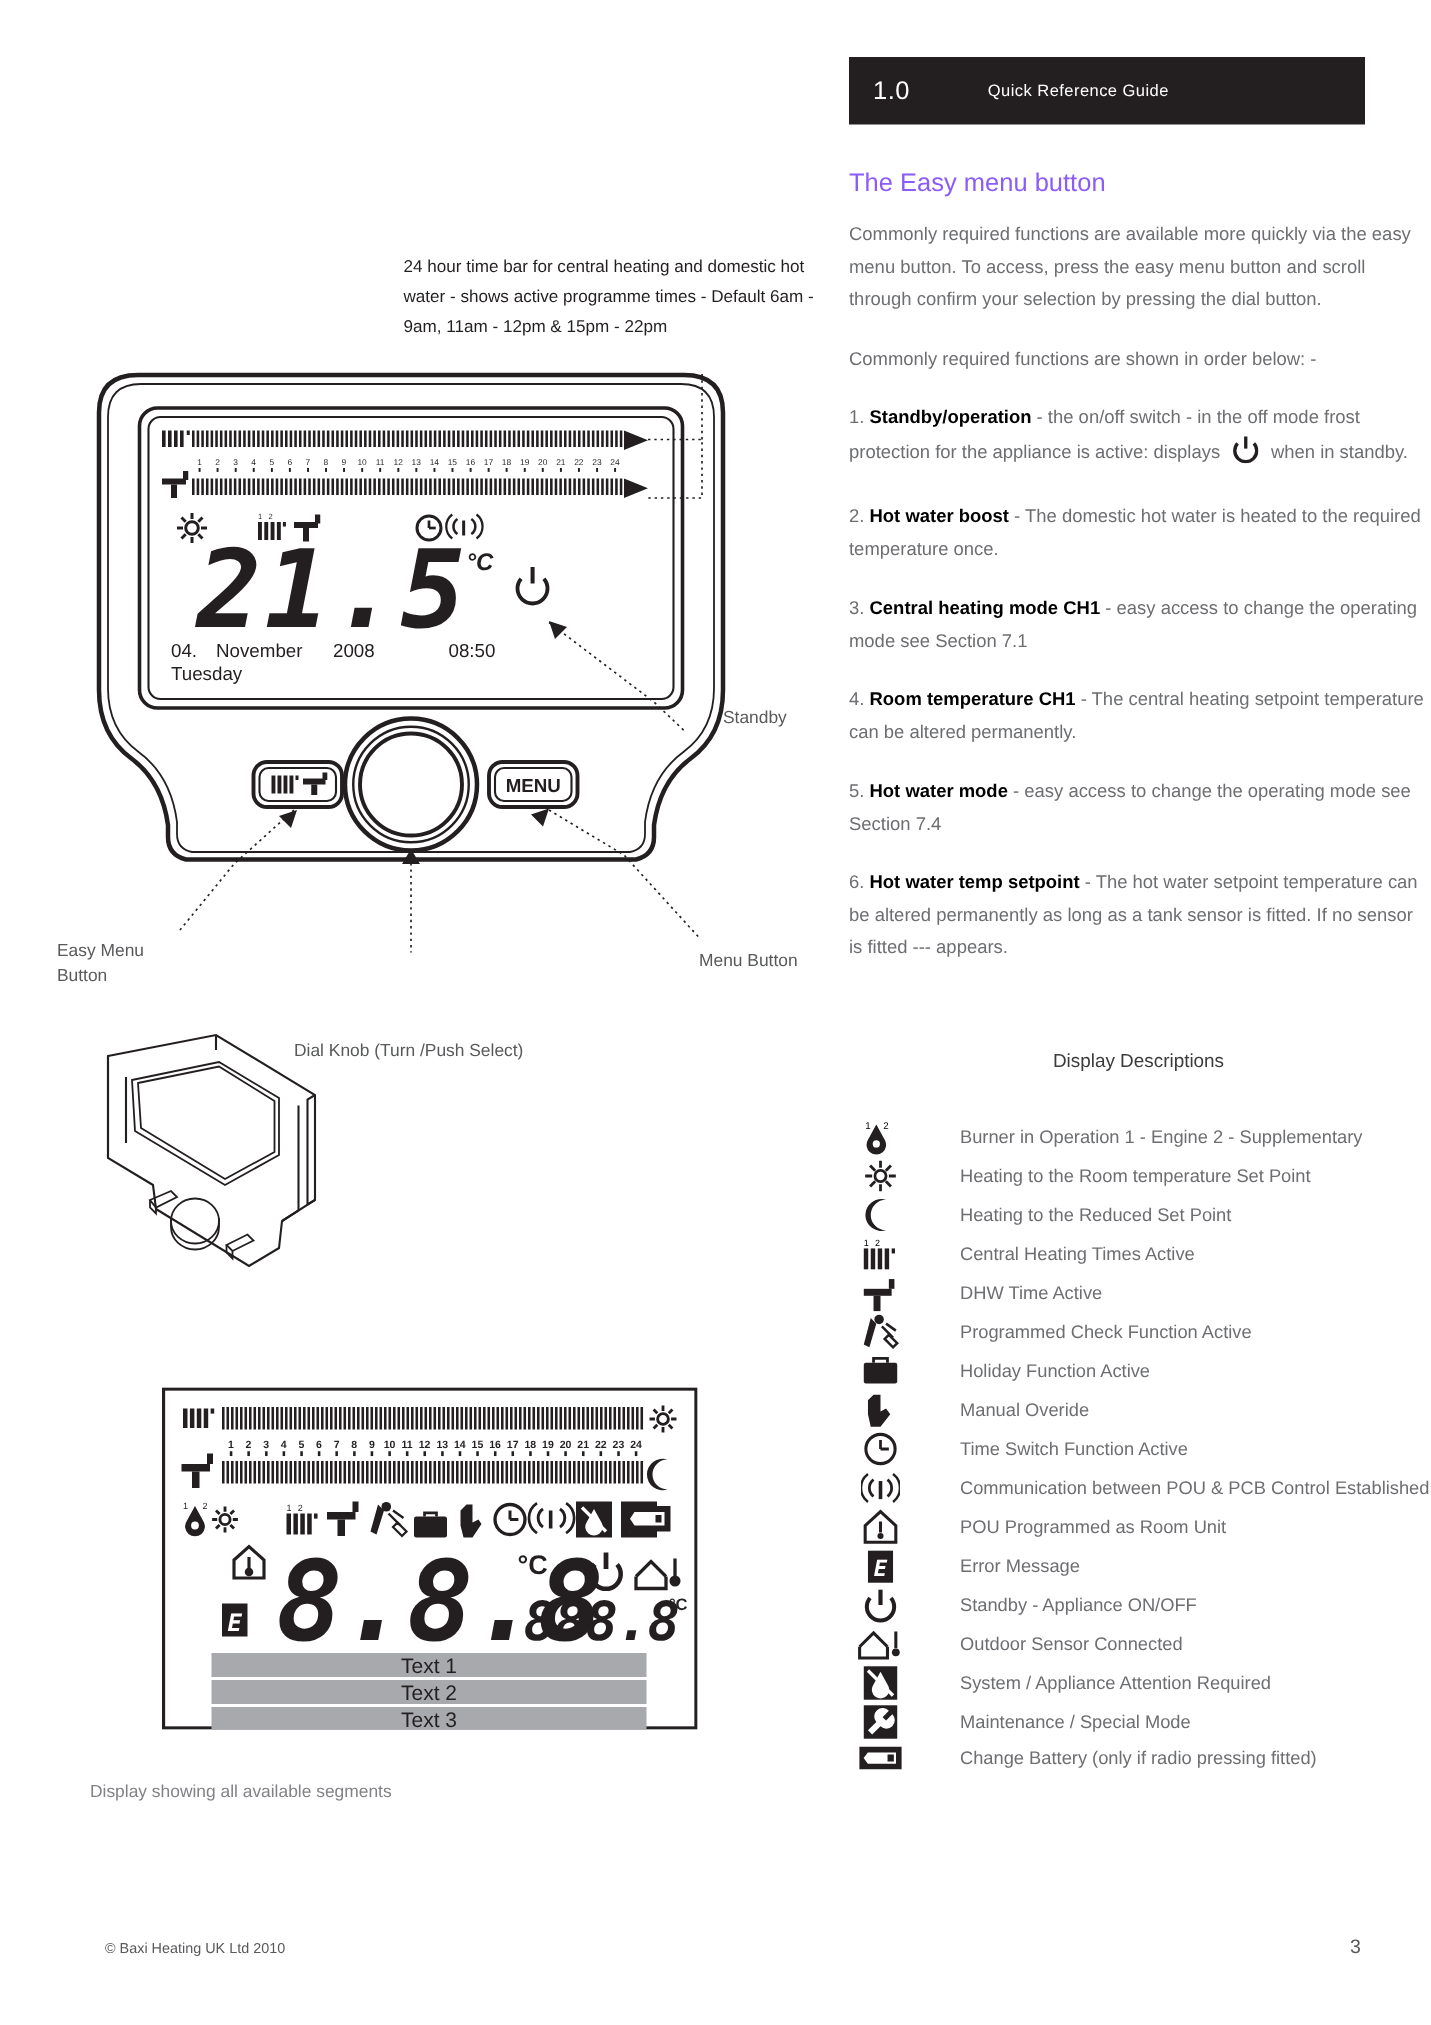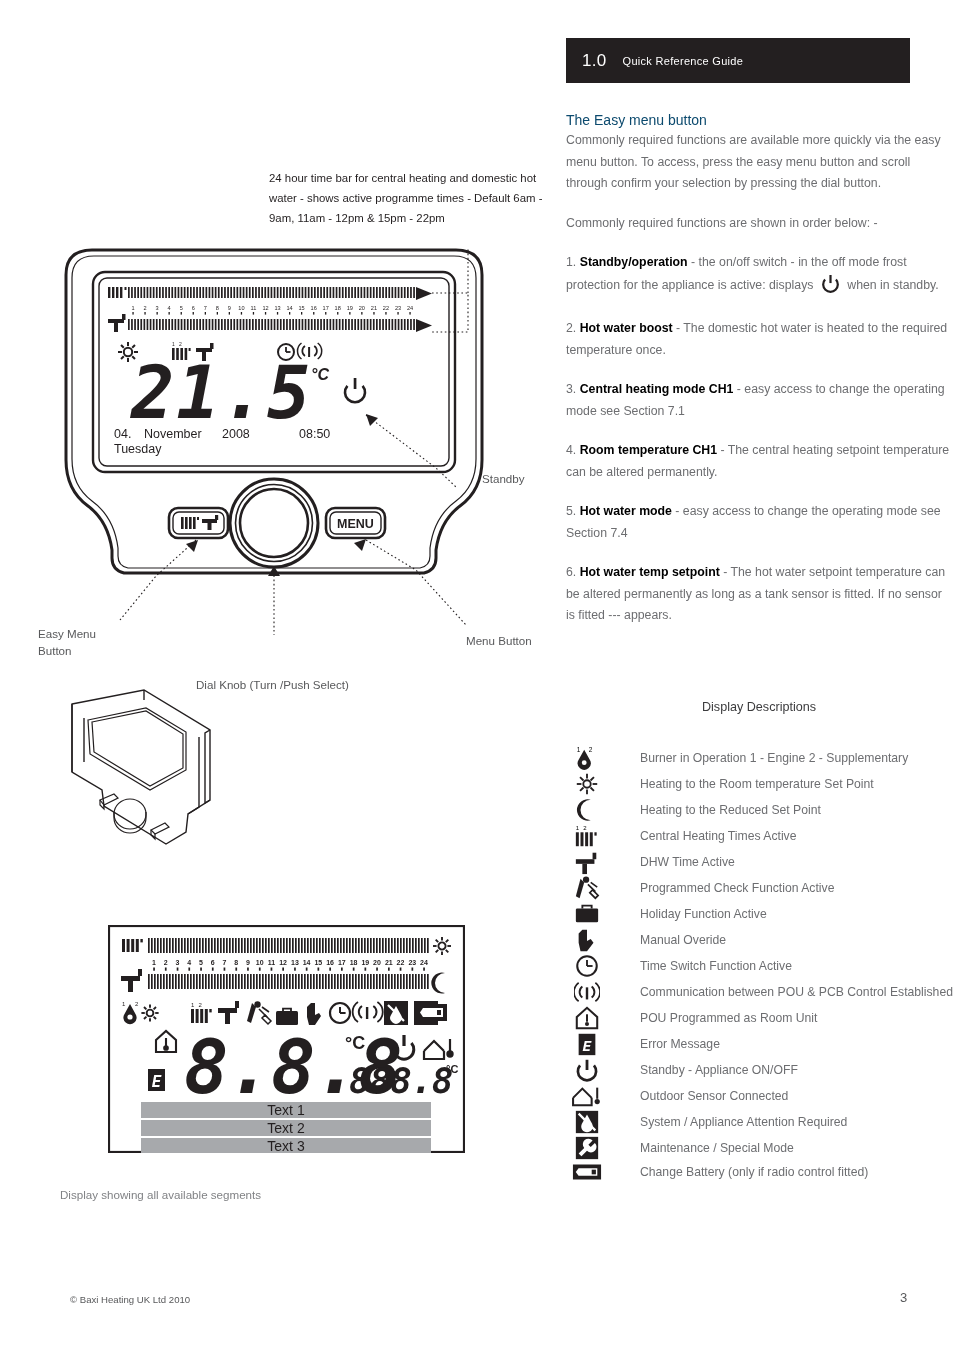--- a/index.html
+++ b/index.html
@@ -6,28 +6,28 @@
   body{
     width:954px;height:1350px;background:#ffffff;
     font-family:"Liberation Sans", sans-serif;
     color:#58595b;position:relative;overflow:hidden;
   }
   .page{position:absolute;inset:0;}
 
   
   .header-bar{
     position:absolute;left:566px;top:38px;width:344px;height:45px;
-    background:#231f20;display:flex;align-items:center;
+    background:#231f20;display:flex;align-items:center;gap:36px;
   }
   .header-num{color:#ffffff;font-size:17px;margin-left:16px;letter-spacing:.3px;}
   .header-title{color:#ffffff;font-size:11px;margin-left:16px;letter-spacing:.3px;}
 
   
   .rcol{position:absolute;left:566px;top:112px;width:386px;}
-  .r-sub{font-size:14px;color:#0c4a6e;margin-bottom:2px;}
+  .r-sub{font-size:17px;color:#8b5cf6;margin-bottom:14px;}
   .r-p{font-size:12.3px;line-height:21.5px;color:#6d6e71;margin:0 0 18px 0;}
   .r-p b{color:#000000;font-weight:bold;}
   .pwr-inline{display:inline-block;vertical-align:-4px;margin:0 5px;}
 
   
   .dd-title{position:absolute;left:566px;top:700px;width:386px;text-align:center;
             font-size:12.6px;color:#3b3b3d;}
   .dd-list{position:absolute;left:566px;top:745px;width:390px;}
   .dd-row{display:flex;align-items:center;min-height:22.6px;}
   .dd-ico{width:42px;min-width:42px;display:flex;justify-content:center;align-items:center;}
@@ -39,21 +39,21 @@
            line-height:20px;color:#231f20;}
 
   .pou-wrap{position:absolute;left:36px;top:240px;width:520px;height:430px;}
   .seg-wrap{position:absolute;left:108px;top:925px;width:357px;height:228px;}
   .seg-cap{position:absolute;left:60px;top:1188px;width:470px;
            font-size:11.6px;color:#808285;}
   .iso-wrap{position:absolute;left:58px;top:682px;width:190px;height:190px;}
 
   .cal{position:absolute;font-size:11.6px;color:#58595b;line-height:17px;}
   #cal-easy{left:38px;top:625px;width:90px;}
-  #cal-dial{left:196px;top:676px;text-align:center;}
+  #cal-dial{left:196px;top:692px;text-align:center;}
   #cal-menu{left:466px;top:632px;}
   #cal-standby{left:482px;top:470px;}
 
   
   .foot-left{position:absolute;left:70px;top:1294px;font-size:9.6px;color:#58595b;}
   .foot-right{position:absolute;left:900px;top:1290px;font-size:13px;color:#58595b;}
 </style>
 </head>
 <body>
 
@@ -1075,19 +1075,19 @@
         <div class="dd-txt">Maintenance / Special Mode</div>
       </div>
       <div class="dd-row">
         <div class="dd-ico">
           <svg width="30" height="20" viewBox="0 0 32 20">
             <rect x="1" y="2" width="30" height="16" fill="#231f20"></rect>
             <path d="M7 6 L27 6 L27 14 L7 14 L4 10 Z" fill="#fff"></path>
             <rect x="21" y="7.5" width="4.5" height="5" fill="#231f20"></rect>
           </svg>
         </div>
-        <div class="dd-txt">Change Battery (only if radio control fitted)</div>
+        <div class="dd-txt">Change Battery (only if radio pressing fitted)</div>
       </div>
     </div>
 
   <div class="foot-left">© Baxi Heating UK Ltd 2010</div>
   <div class="foot-right">3</div>
 </div>
 
 </body></html>

